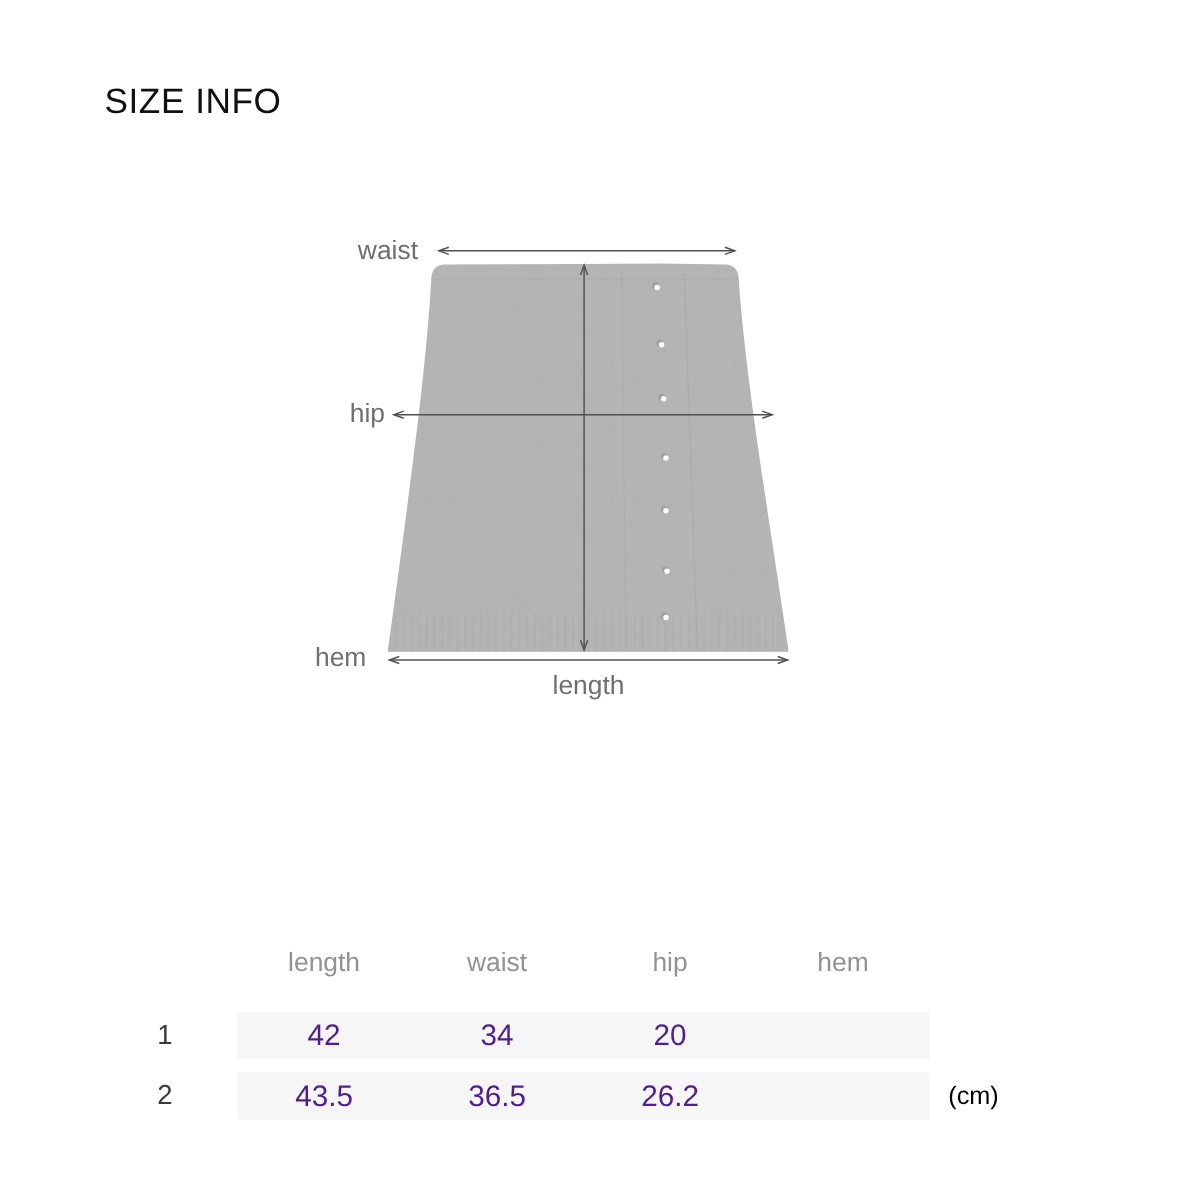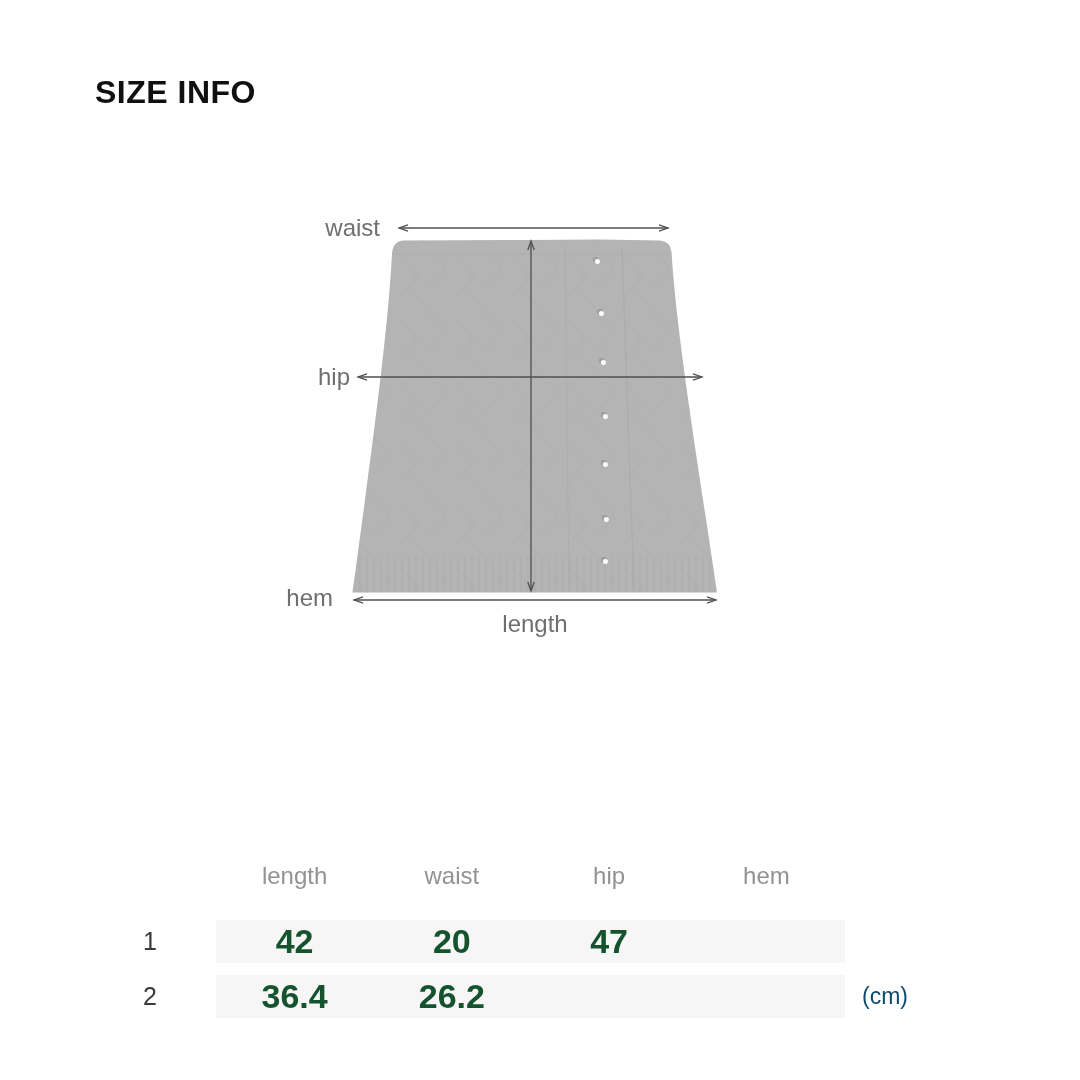--- a/index.html
+++ b/index.html
@@ -6,21 +6,21 @@
   html, body { background: #ffffff; }
   body {
     font-family: "Liberation Sans", "DejaVu Sans", sans-serif;
     width: 1080px; height: 1080px; overflow: hidden;
   }
   .canvas {
     position: relative; width: 1080px; height: 1080px; background: #ffffff;
   }
   .page-title {
     position: absolute; left: 95px; top: 74px;
-    font-size: 32px; line-height: 36px; font-weight: 700;
+    font-size: 32px; line-height: 36px; font-weight: 400;
     letter-spacing: 0.5px; color: #101010;
   }
   .diagram-svg { position: absolute; left: 0; top: 0; }
   .measure-label {
     position: absolute; font-size: 24px; line-height: 28px;
     font-weight: 400; color: #6f6f6f;
   }
   .lbl-waist  { right: 700px; top: 214px; }
   .lbl-hip    { right: 730px; top: 363px; }
   .lbl-hem    { right: 747px; top: 584px; }
@@ -36,33 +36,33 @@
   }
   .row-band {
     position: absolute; left: 216px; width: 629px; height: 43px;
     background: #f6f6f6;
     display: grid; grid-template-columns: repeat(4, 1fr);
   }
   .row-band.r1 { top: 920px; }
   .row-band.r2 { top: 975px; }
   .row-band .vcell {
     display: flex; align-items: center; justify-content: center;
-    font-size: 34px; color: #14532d; font-weight: bold;
+    font-size: 27px; color: #4c1d95;
   }
   .row-number {
     position: absolute; left: 120px; width: 60px; height: 43px;
     display: flex; align-items: center; justify-content: center;
     font-size: 25px; color: #3a3a3a;
   }
   .row-number.n1 { top: 920px; }
   .row-number.n2 { top: 975px; }
   .unit-label {
     position: absolute; left: 862px; top: 975px; height: 43px;
     display: flex; align-items: center;
-    font-size: 23px; color: #0c4a6e;
+    font-size: 23px; color: #000000;
   }
 </style>
 </head>
 <body>
 
 <div class="canvas">
 
   <div class="page-title">SIZE INFO</div>
 
   <svg class="diagram-svg" width="1080" height="1080" viewBox="0 0 1080 1080">
@@ -157,26 +157,27 @@
     <div class="table-header">
       <div class="hcell">length</div>
       <div class="hcell">waist</div>
       <div class="hcell">hip</div>
       <div class="hcell">hem</div>
     </div>
 
     <div class="row-number n1">1</div>
     <div class="row-band r1">
       <div class="vcell">42</div>
+      <div class="vcell">34</div>
       <div class="vcell">20</div>
-      <div class="vcell">47</div>
     </div>
 
     <div class="row-number n2">2</div>
     <div class="row-band r2">
-      <div class="vcell">36.4</div>
+      <div class="vcell">43.5</div>
+      <div class="vcell">36.5</div>
       <div class="vcell">26.2</div>
     </div>
 
     <div class="unit-label">(cm)</div>
   </div>
 
 </div>
 
 </body></html>

